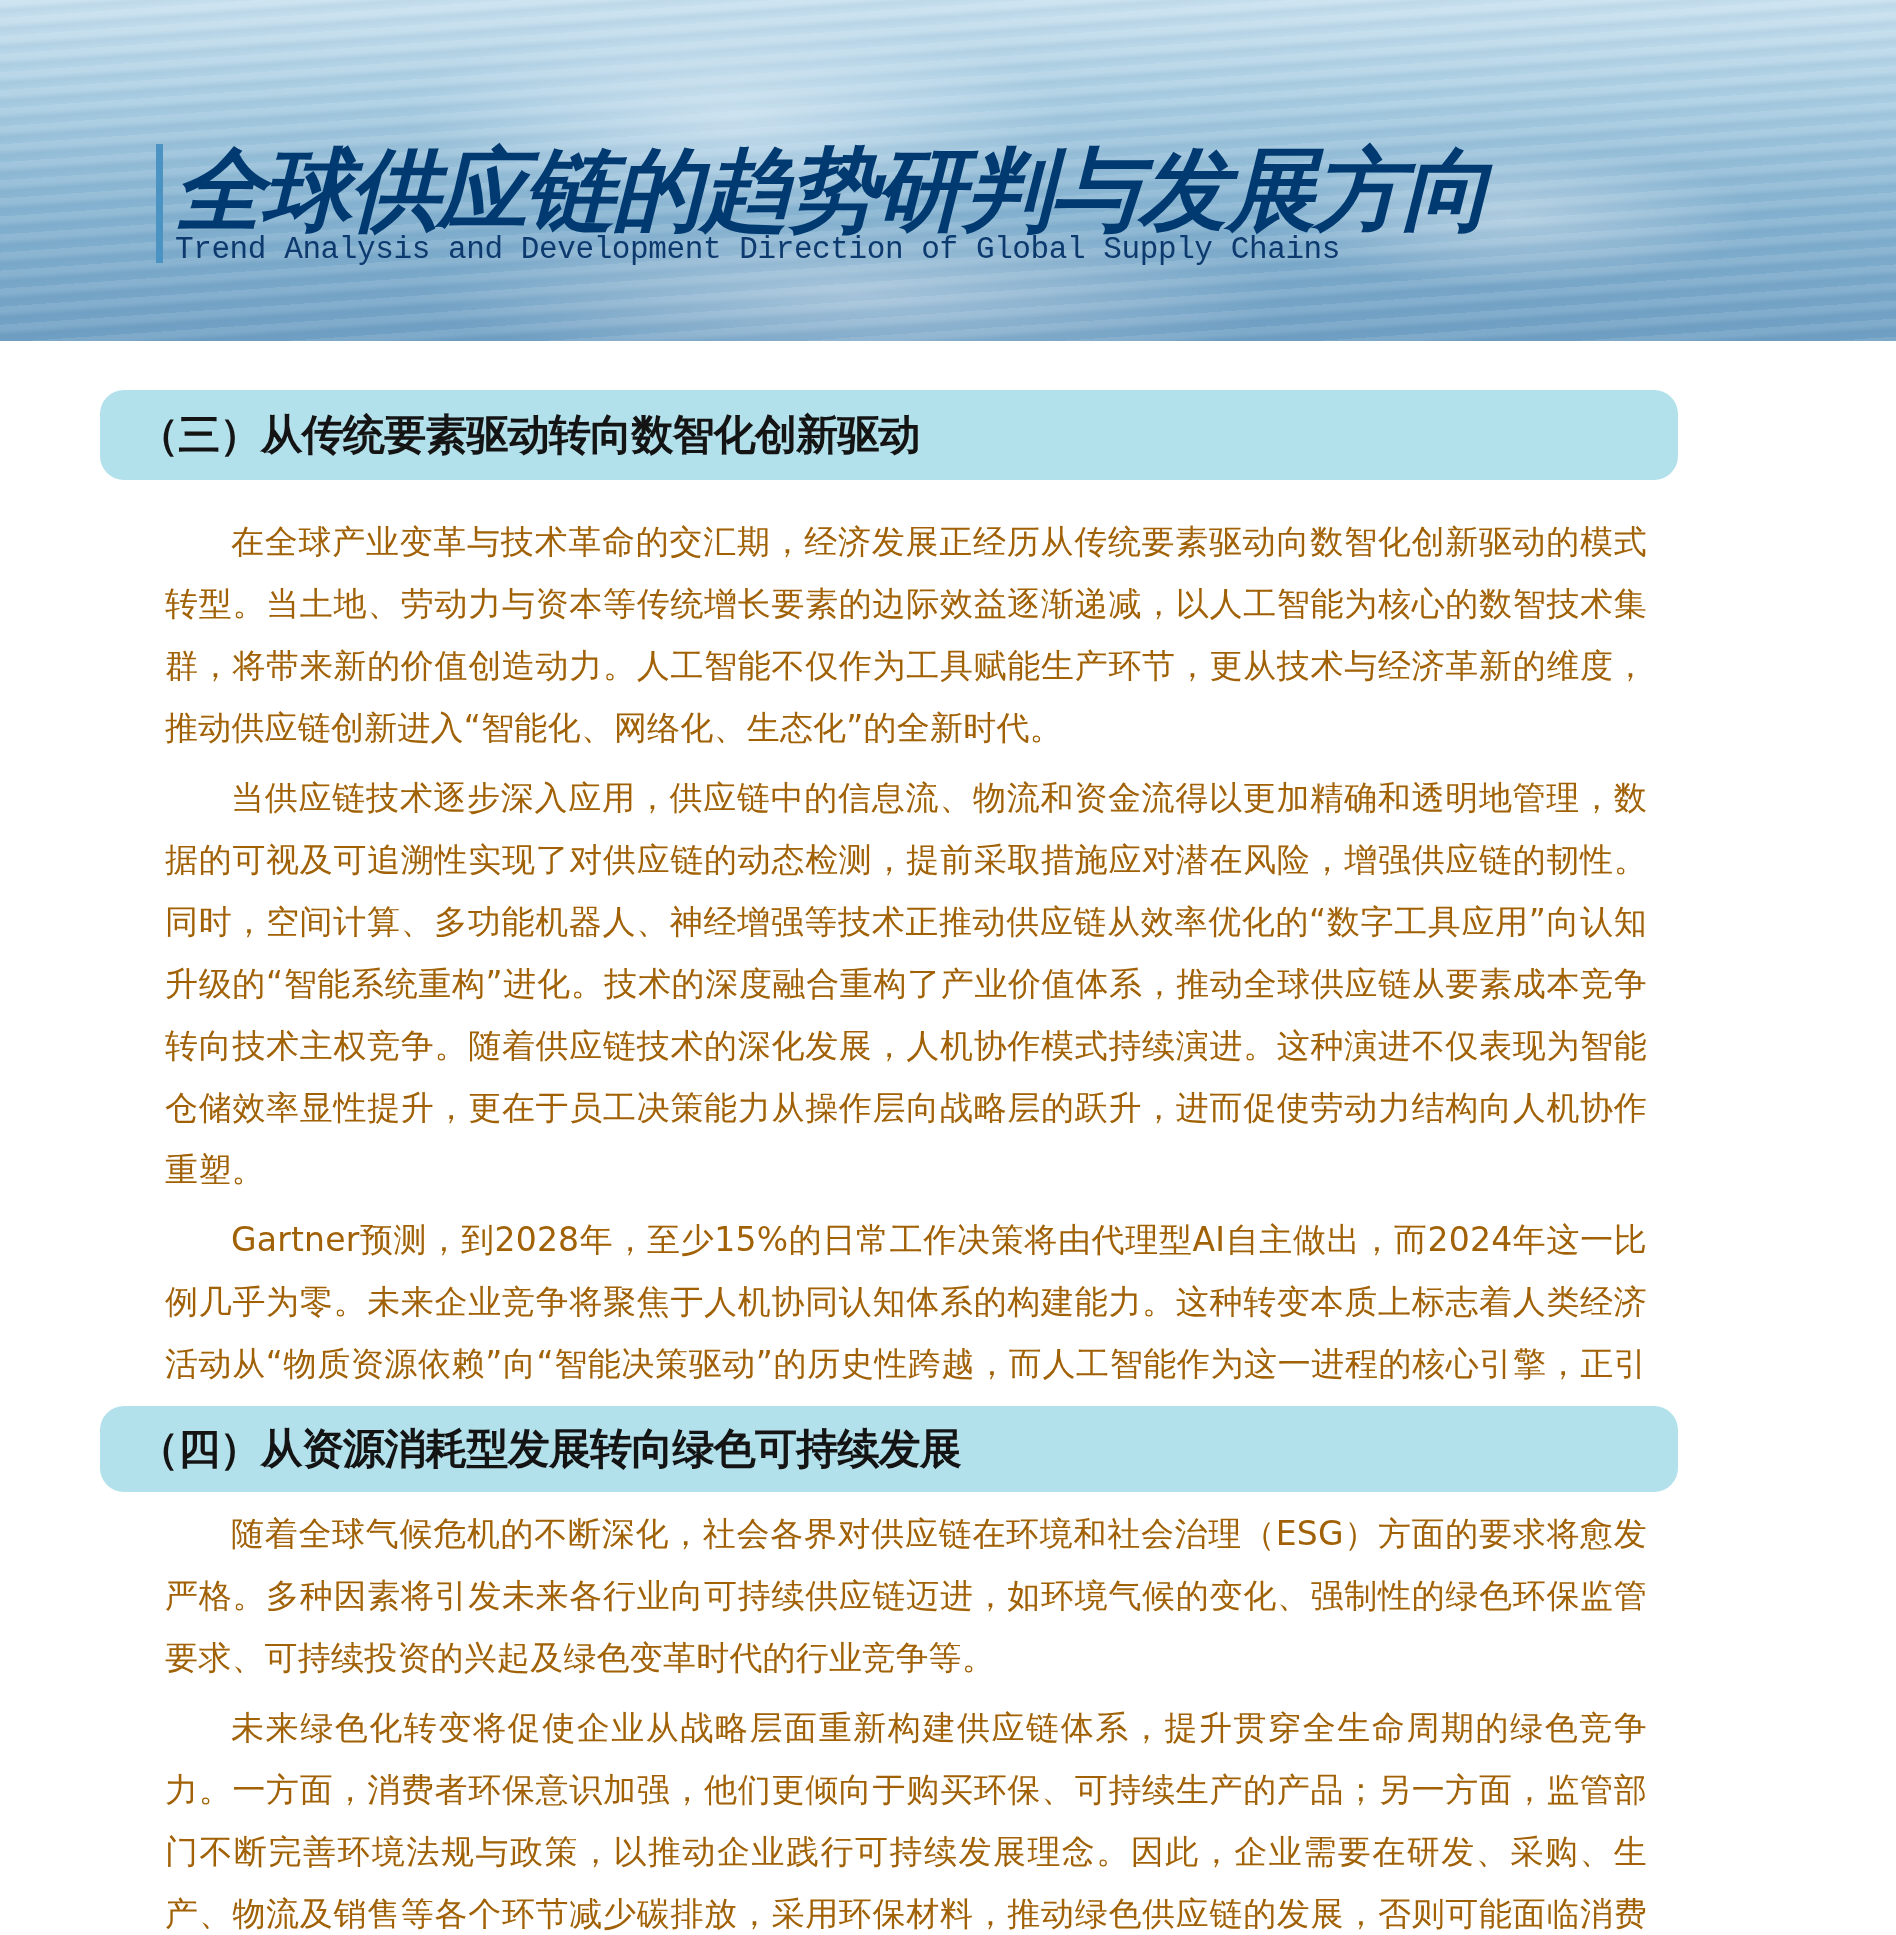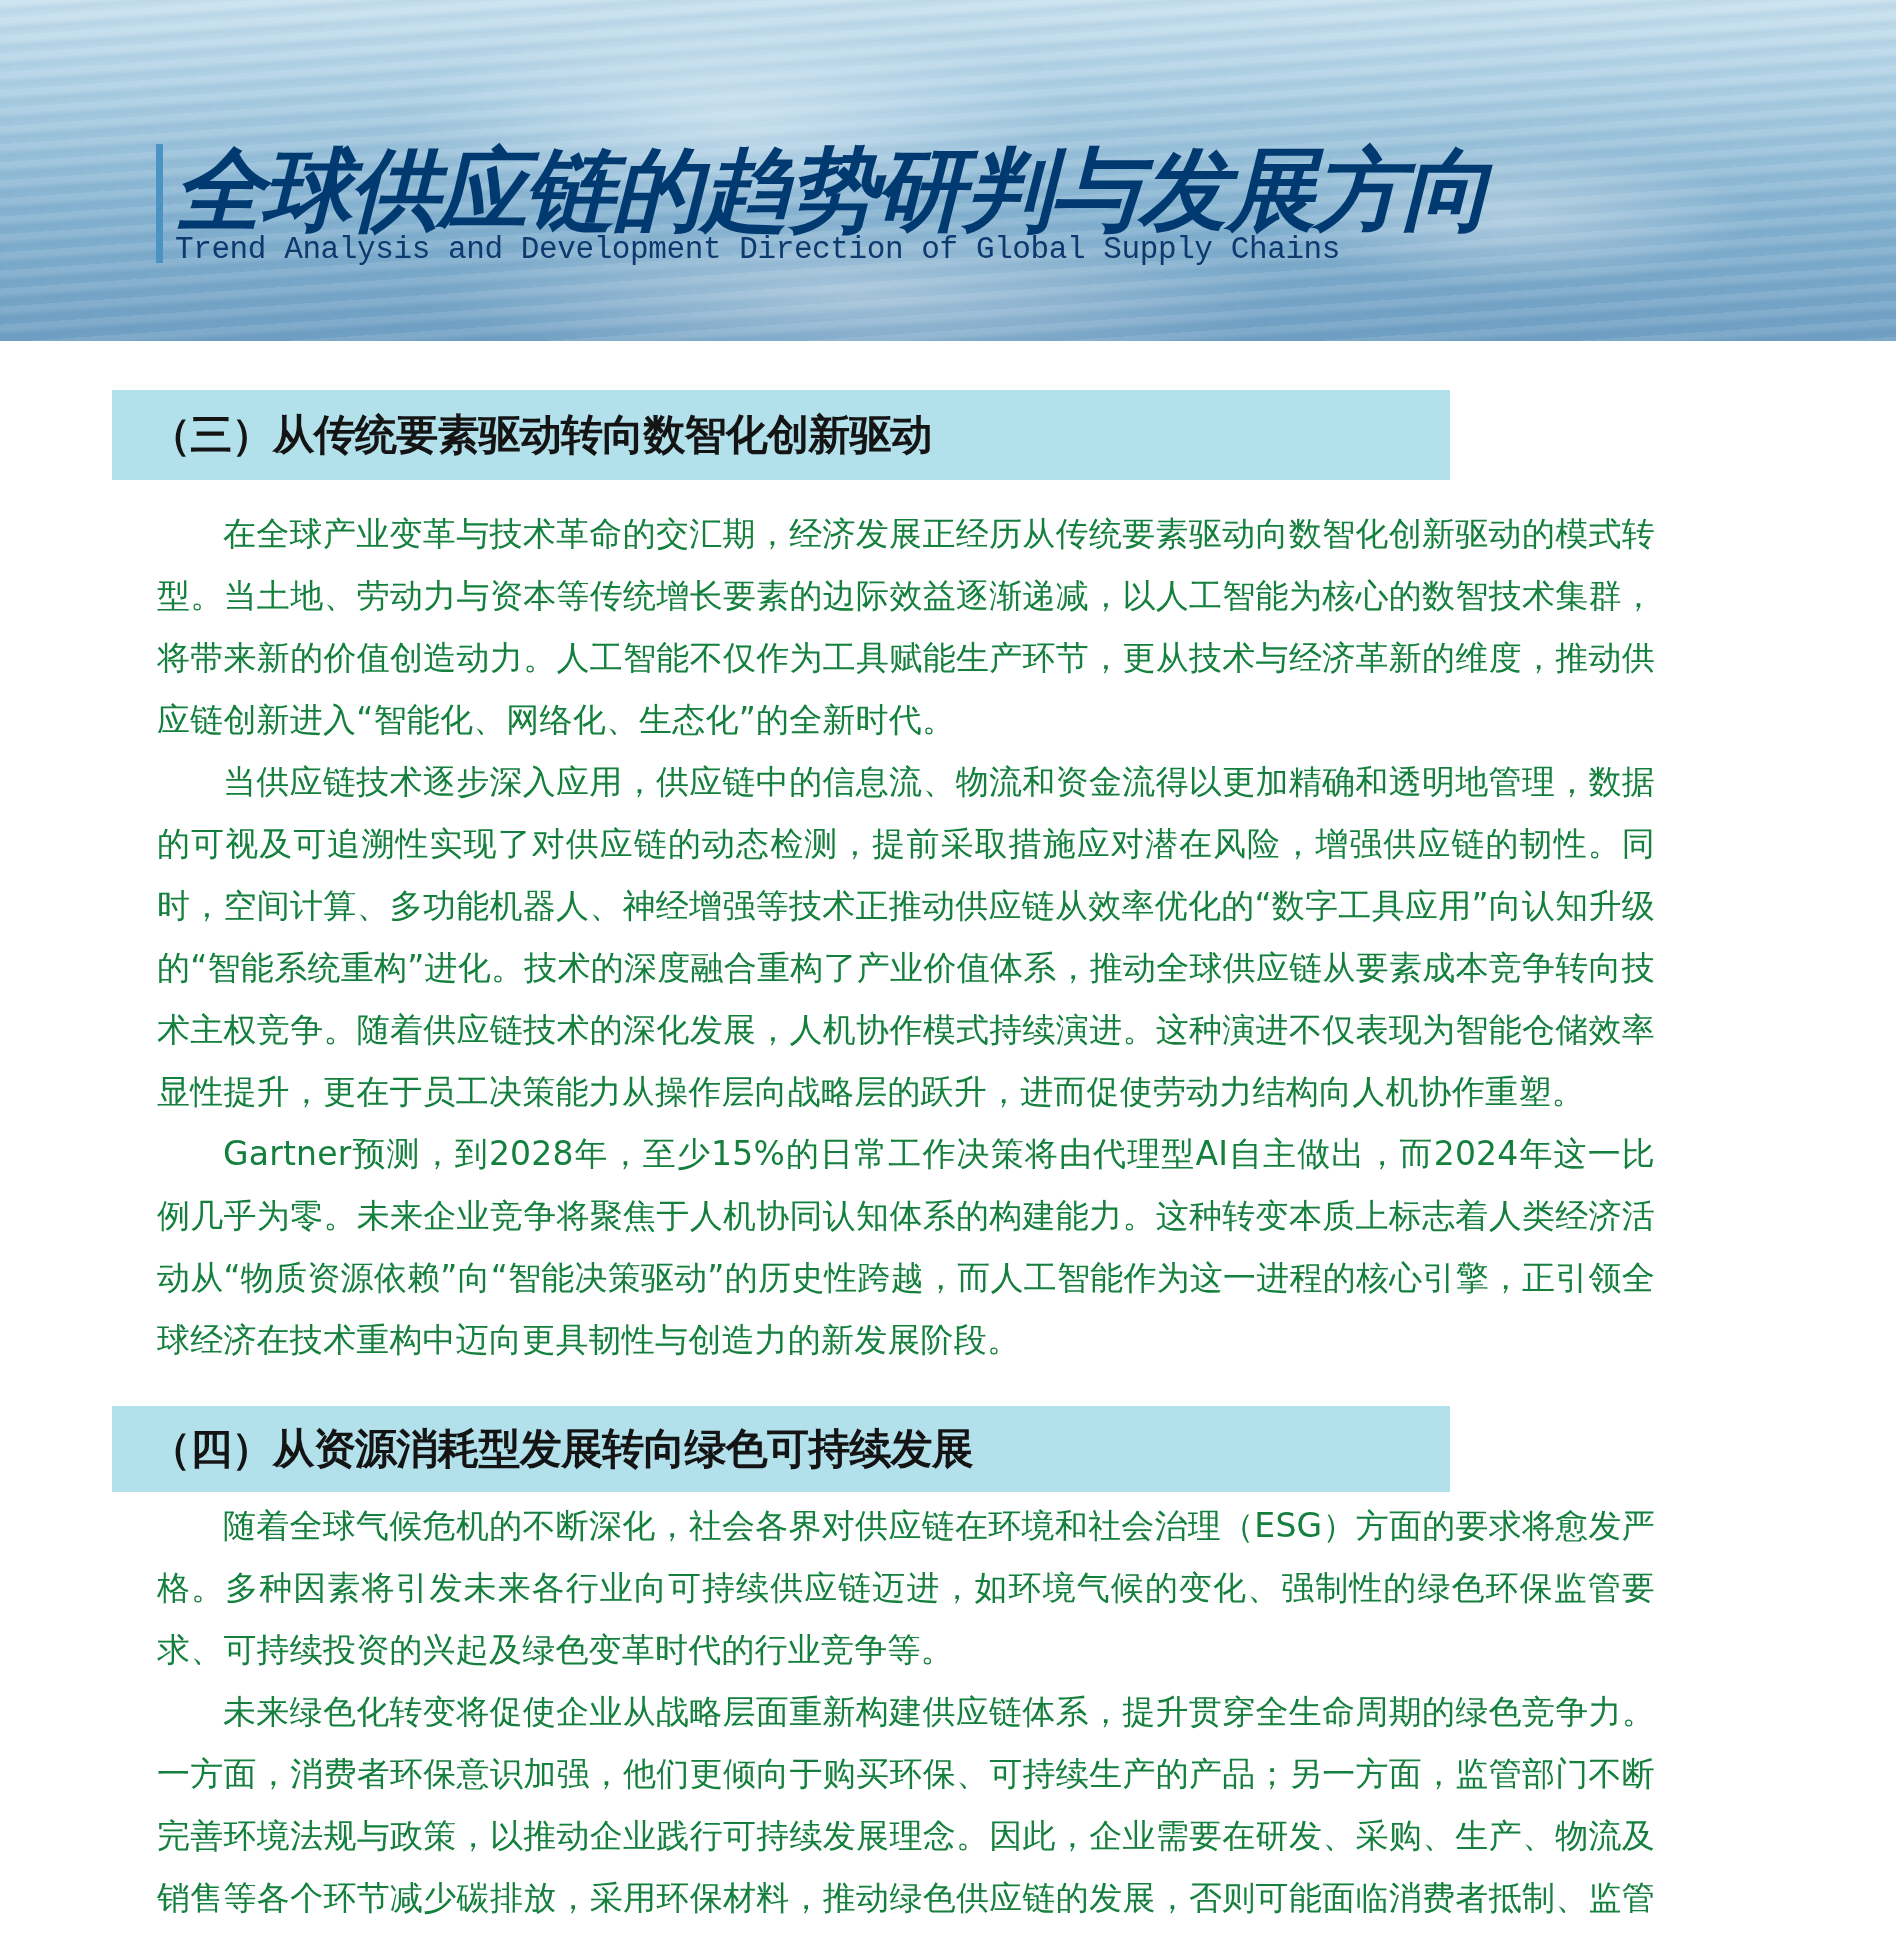--- a/index.html
+++ b/index.html
@@ -46,49 +46,50 @@
     left: 175px; top: 232px;
     font-family: Liberation Mono, monospace;
     font-size: 31px;
     line-height: 35px;
     color: #0d3a6e;
     white-space: nowrap;
     letter-spacing: -0.4px;
   }
   .section-bar {
     position: absolute;
-    left: 112px;
-    width: 1338px;
+    left: 100px;
+    width: 1578px;
     background: #b3e1eb;
+    border-radius: 24px;
   }
   .section-heading {
     position: absolute;
     left: 37px;
     top: 50%;
     transform: translateY(-50%);
     font-weight: bold;
     font-size: 42px;
     line-height: 50px;
     color: #141414;
     white-space: nowrap;
     letter-spacing: -0.8px;
   }
   .body-block {
     position: absolute;
     left: 157px;
     width: 1498px;
   }
   .para {
-    margin: 0;
+    margin: 8px;
     font-size: 33px;
     line-height: 62px;
     text-indent: 2em;
     text-align: justify;
     text-align-last: left;
-    color: #15803d;
+    color: #a16207;
     letter-spacing: 0.2px;
     word-break: break-all;
   }
 </style>
 </head>
 <body>
 
 <div class="banner">
   <div class="accent-bar"></div>
   <div class="banner-title">全球供应链的趋势研判与发展方向</div>

